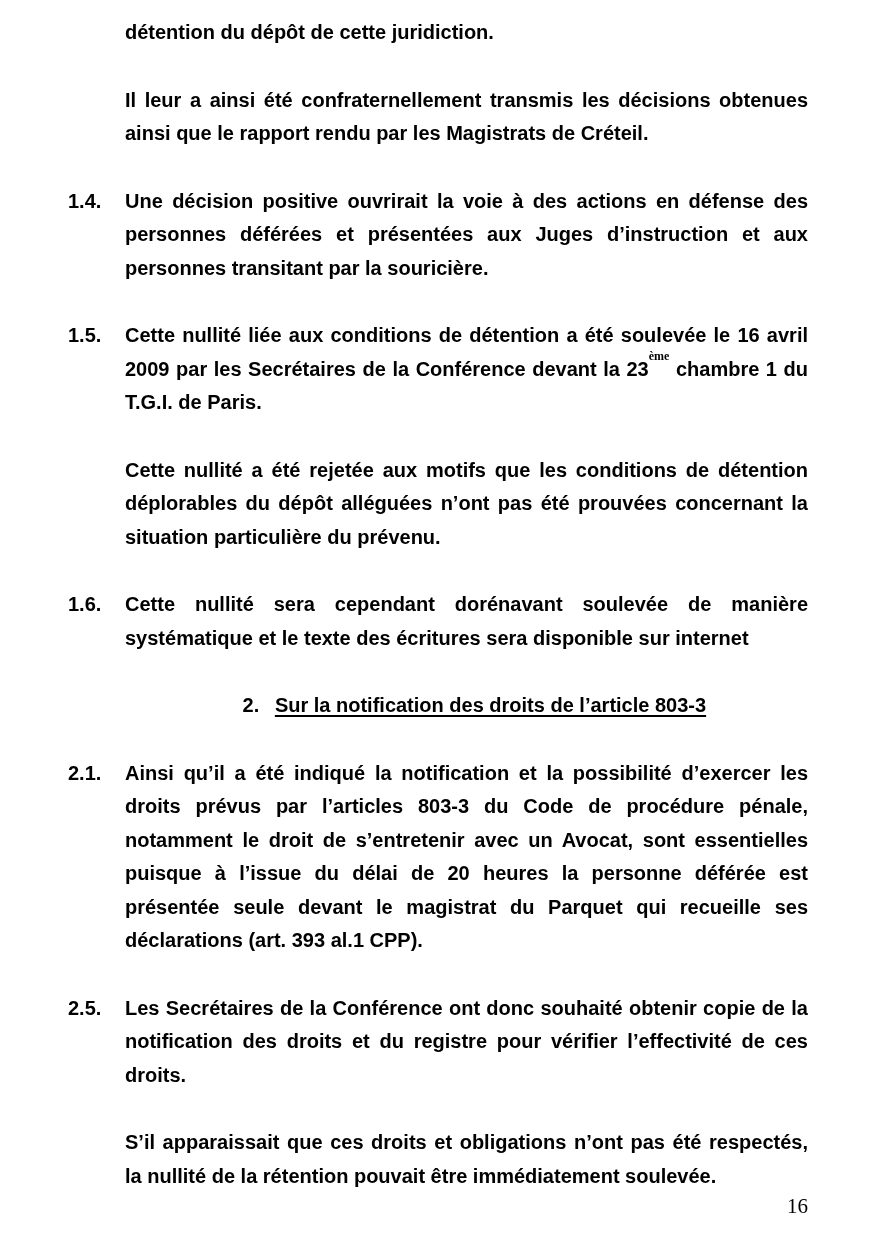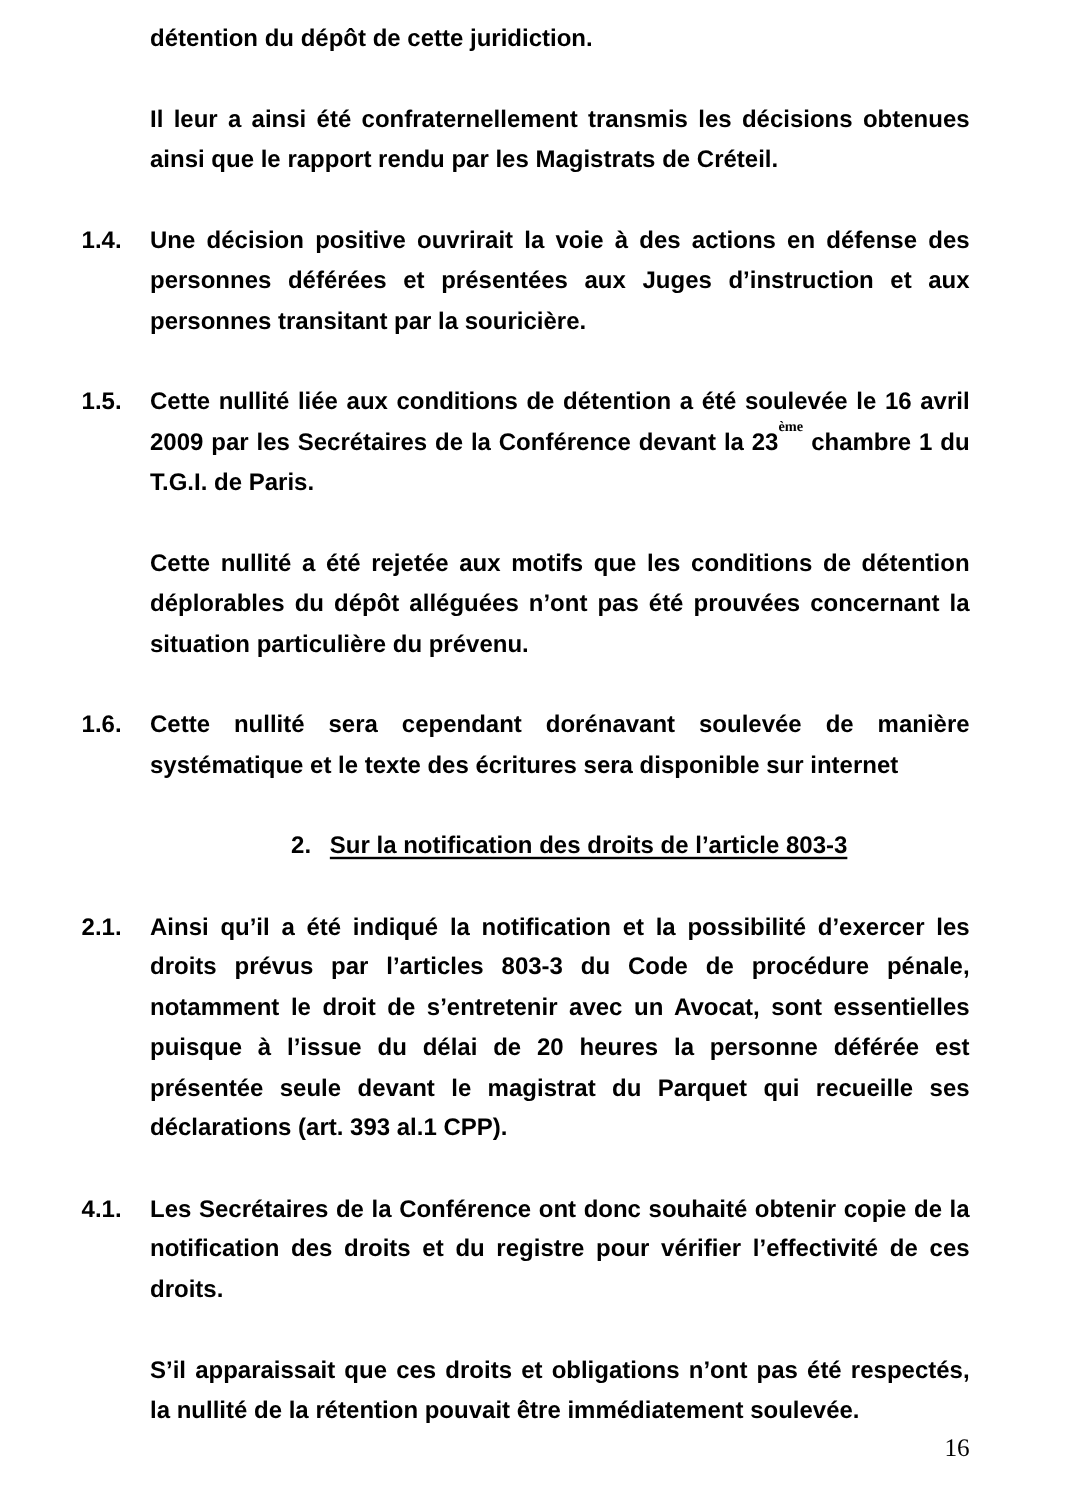--- a/index.html
+++ b/index.html
@@ -99,21 +99,21 @@
   <div class="para heading">
     <span class="hnum">2.</span><span class="htext">Sur la notification des droits de l’article 803-3</span>
   </div>
 
   <div class="para">
     <span class="num">2.1.</span>
     <span>Ainsi qu’il a été indiqué la notification et la possibilité d’exercer les droits prévus par l’articles 803-3 du Code de procédure pénale, notamment le droit de s’entretenir avec un Avocat, sont essentielles puisque à l’issue du délai de 20 heures la personne déférée est présentée seule devant le magistrat du Parquet qui recueille ses déclarations (art. 393 al.1 CPP).</span>
   </div>
 
   <div class="para">
-    <span class="num">4.1.</span>
+    <span class="num">2.5.</span>
     <span>Les Secrétaires de la Conférence ont donc souhaité obtenir copie de la notification des droits et du registre pour vérifier l’effectivité de ces droits.</span>
   </div>
 
   <div class="para">
     <span>S’il apparaissait que ces droits et obligations n’ont pas été respectés, la nullité de la rétention pouvait être immédiatement soulevée.</span>
   </div>
 
   <div class="page-number">16</div>
 
 </div>

